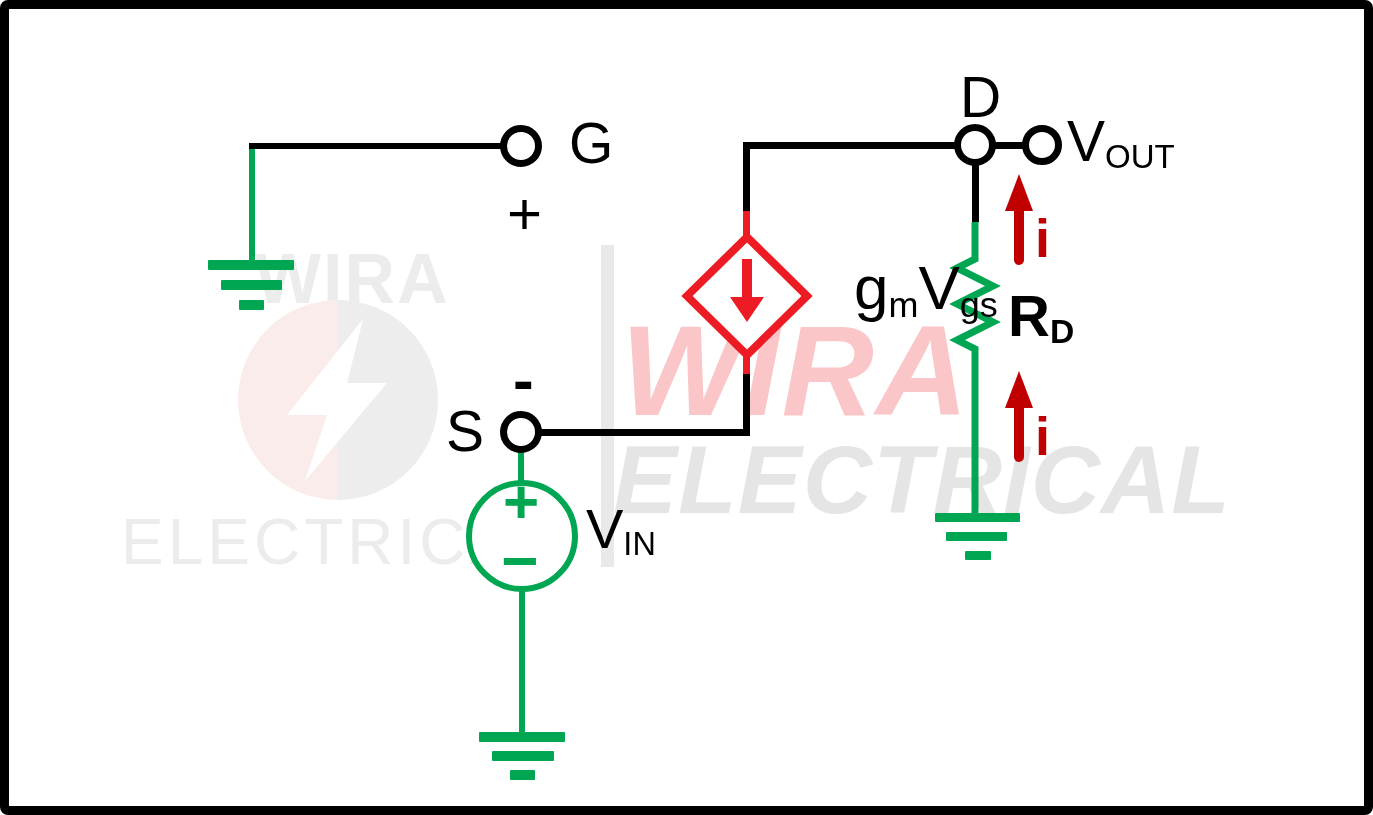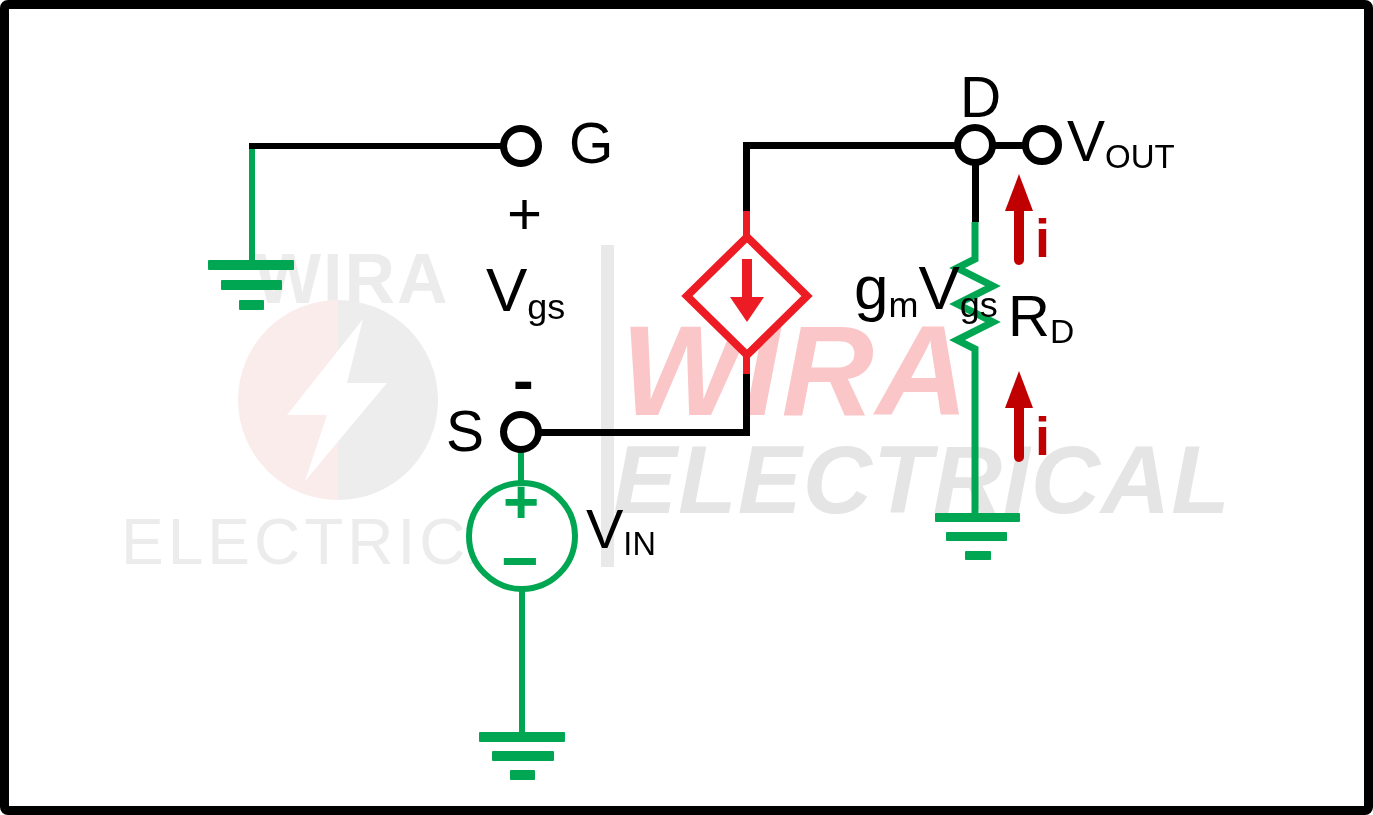--- a/index.html
+++ b/index.html
@@ -103,30 +103,27 @@
 
   <div class="lbl" style="left:560px;top:106px;font-size:57px;">G</div>
   <div class="lbl" style="left:951px;top:60px;font-size:57px;">D</div>
   <div class="lbl" style="left:437px;top:394px;font-size:57px;">S</div>
 
   <div class="lbl" style="left:1058px;top:104px;font-size:57px;">
     <span>V</span><span class="sub">OUT</span>
   </div>
 
   <div class="lbl" style="left:498px;top:175px;font-size:60px;">+</div>
-  <div class="lbl" style="left:477px;top:250px;font-size:62px;">
-    <span>V</span><span class="sub">gs</span>
-  </div>
   <div class="lbl" style="left:504px;top:340px;font-size:62px;font-weight:700;">-</div>
 
   <div class="lbl" style="left:808px;top:248px;font-size:62px;margin-left:37px;">
     <span>g</span><span class="sub">m</span><span>V</span><span class="sub">gs</span>
   </div>
 
-  <div class="lbl" style="left:999px;top:278px;font-size:58px;">
+  <div class="lbl" style="left:999px;top:278px;font-size:58px;font-weight:bold;">
     <span>R</span><span class="sub">D</span>
   </div>
 
   <div class="lbl red-txt" style="left:1026px;top:202px;font-size:54px;">i</div>
   <div class="lbl red-txt" style="left:1026px;top:400px;font-size:54px;">i</div>
 
   <div class="lbl" style="left:577px;top:492px;font-size:56px;">
     <span>V</span><span class="sub">IN</span>
   </div>
 

